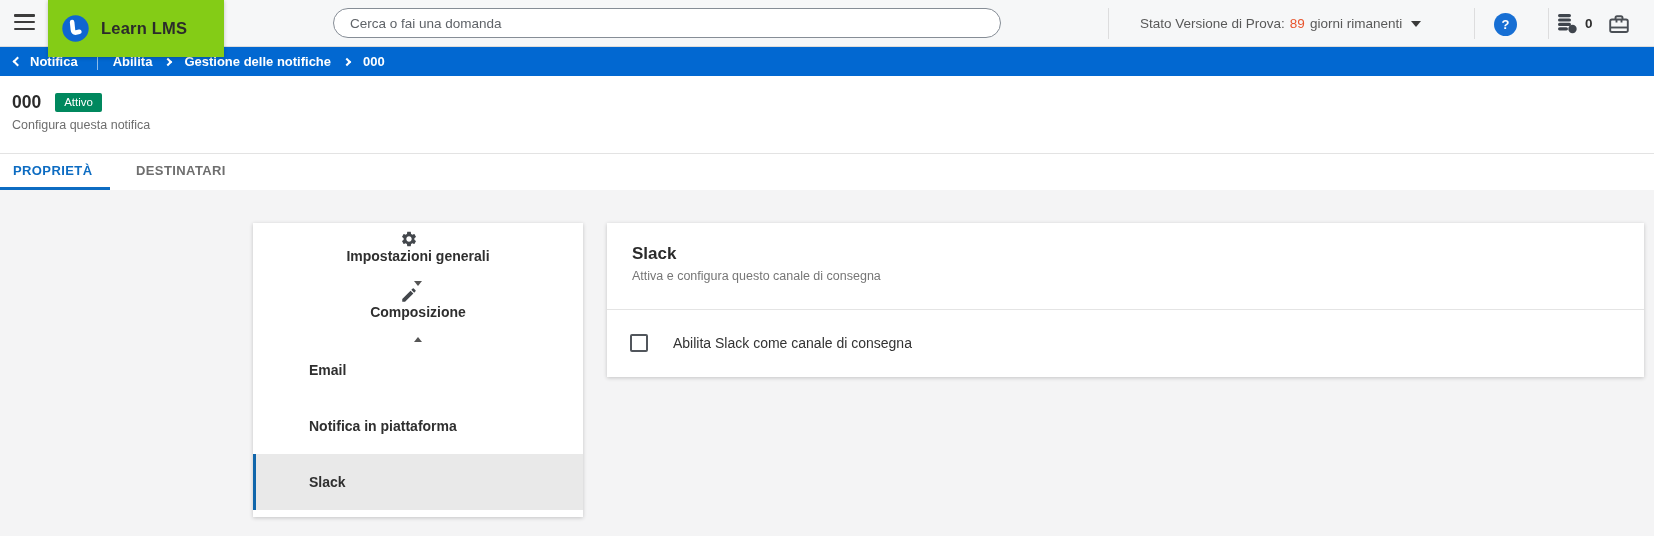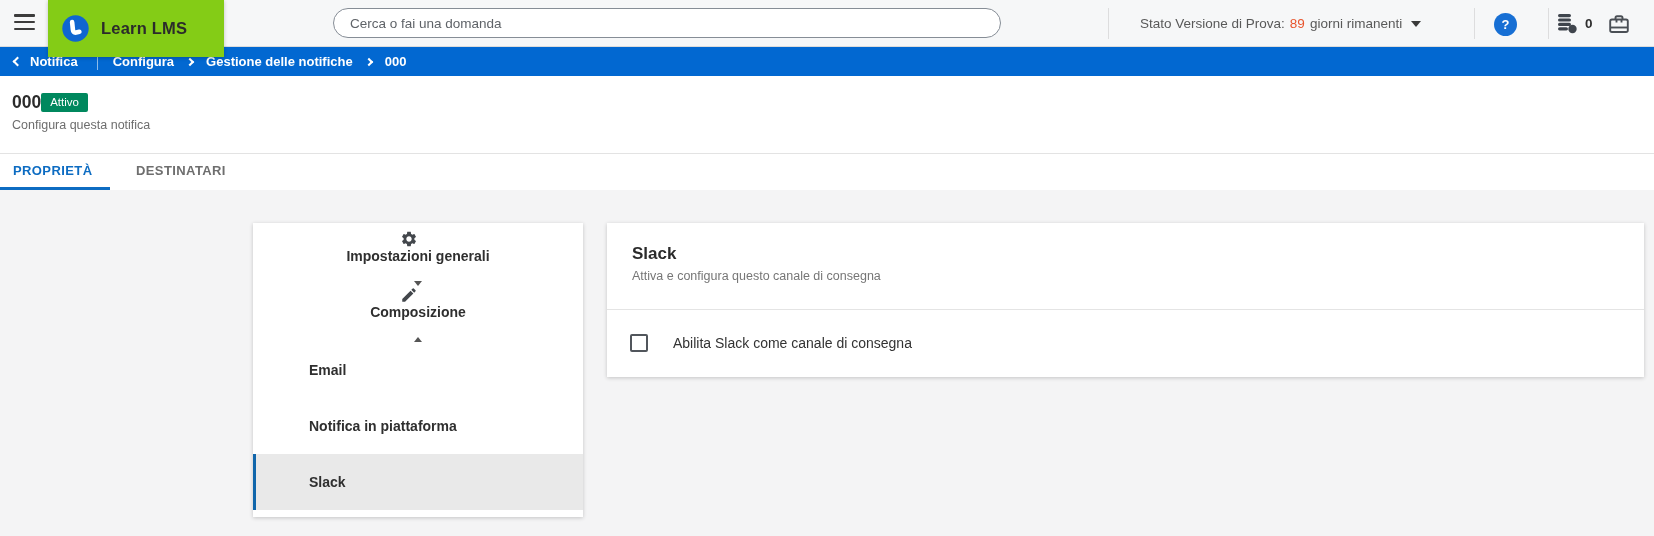--- a/index.html
+++ b/index.html
@@ -30,21 +30,21 @@
   .chev-right { width:6px; height:6px; border-top:2.2px solid #fff; border-right:2.2px solid #fff; transform:rotate(45deg); display:inline-block; }
   .back-group { display:flex; align-items:center; gap:9px; cursor:pointer; }
   .bluebar .bar-div { width:1px; height:17px; background:rgba(255,255,255,.55); margin:0 15px 0 19px; }
   .crumbs { display:flex; align-items:center; gap:13px; }
   .crumb { cursor:pointer; }
 
   
   .page-header { position:absolute; left:0; top:76px; width:1654px; height:78px; background:#fff; border-bottom:1px solid #e3e3e3; }
   .title-row { position:absolute; left:12px; top:92px; display:flex; align-items:center; }
   .page-title { font-size:17.5px; font-weight:bold; color:#2b2b2b; }
-  .status-badge { background:#00885e; color:#fff; font-size:11.5px; padding:3px 9px 4px; border-radius:2px; }
+  .status-badge { margin-left:14px; background:#00885e; color:#fff; font-size:11.5px; padding:3px 9px 4px; border-radius:2px; }
   .page-subtitle { position:absolute; left:12px; top:118px; font-size:12.5px; color:#6d6d6d; }
 
   
   .tabbar { position:absolute; left:0; top:154px; width:1654px; height:36px; background:#fff; display:flex; }
   .tab { display:flex; align-items:center; padding:0 15px 0 13px; font-size:13px; font-weight:bold; letter-spacing:.4px; color:#6e6e6e; cursor:pointer; border-bottom:3px solid transparent; min-width:110px; }
   .tab.active { color:#0d6cc2; border-bottom-color:#0d6cc2; }
   .tab + .tab { margin-left:13px; min-width:0; }
 
   
   .content { position:absolute; left:0; top:190px; width:1654px; height:346px; background:#f4f4f5; }
@@ -127,21 +127,21 @@
   </div>
 </div>
 
 <div class="bluebar">
   <div class="back-group">
     <span class="chev-left"></span>
     <span>Notifica</span>
   </div>
   <div class="bar-div"></div>
   <div class="crumbs">
-    <span class="crumb">Configura</span>
+    <span class="crumb">Abilita</span>
     <span class="chev-right"></span>
     <span class="crumb">Gestione delle notifiche</span>
     <span class="chev-right"></span>
     <span class="crumb">000</span>
   </div>
 </div>
 
 <div class="page-header"></div>
 <div class="title-row">
   <span class="page-title">000</span>

